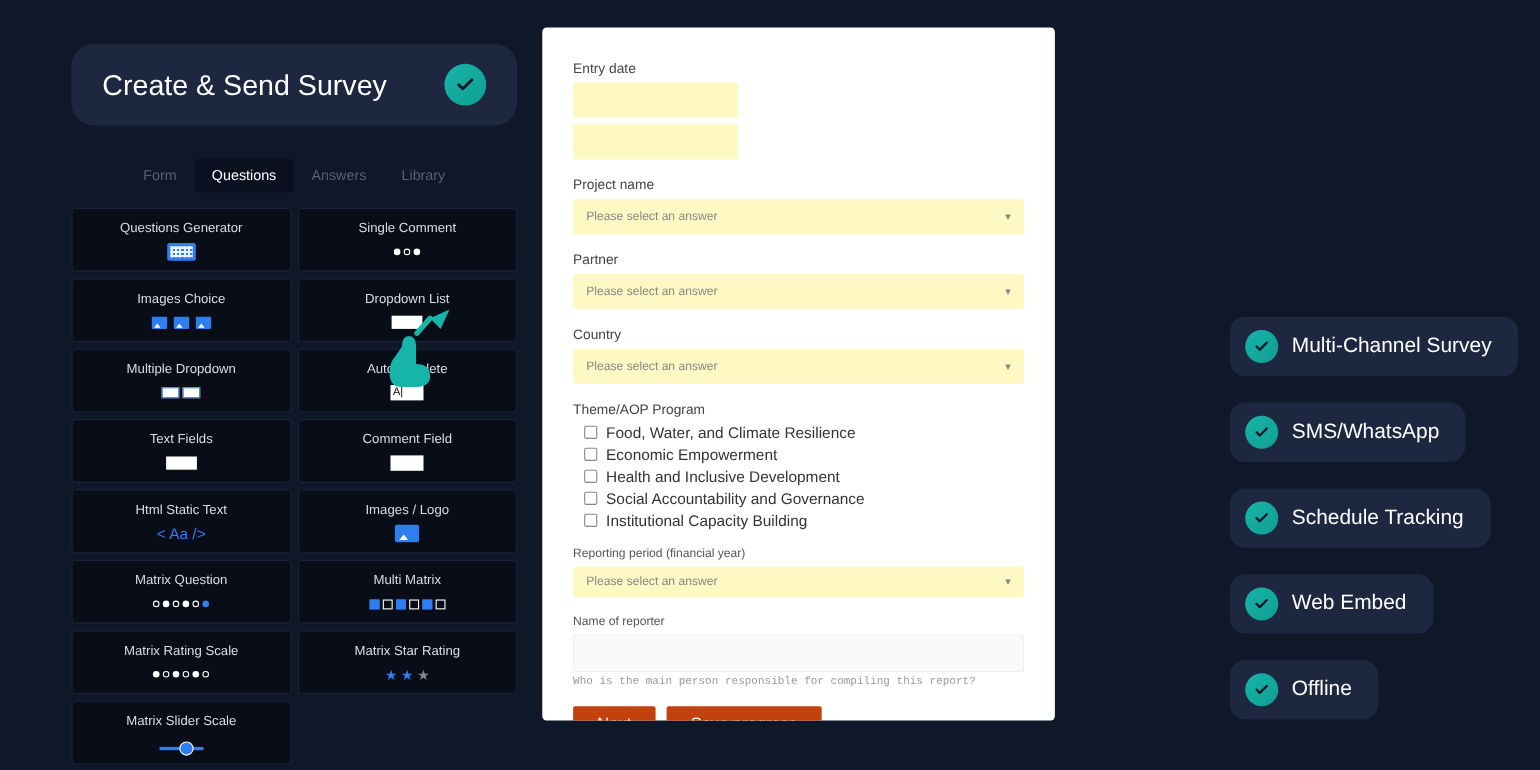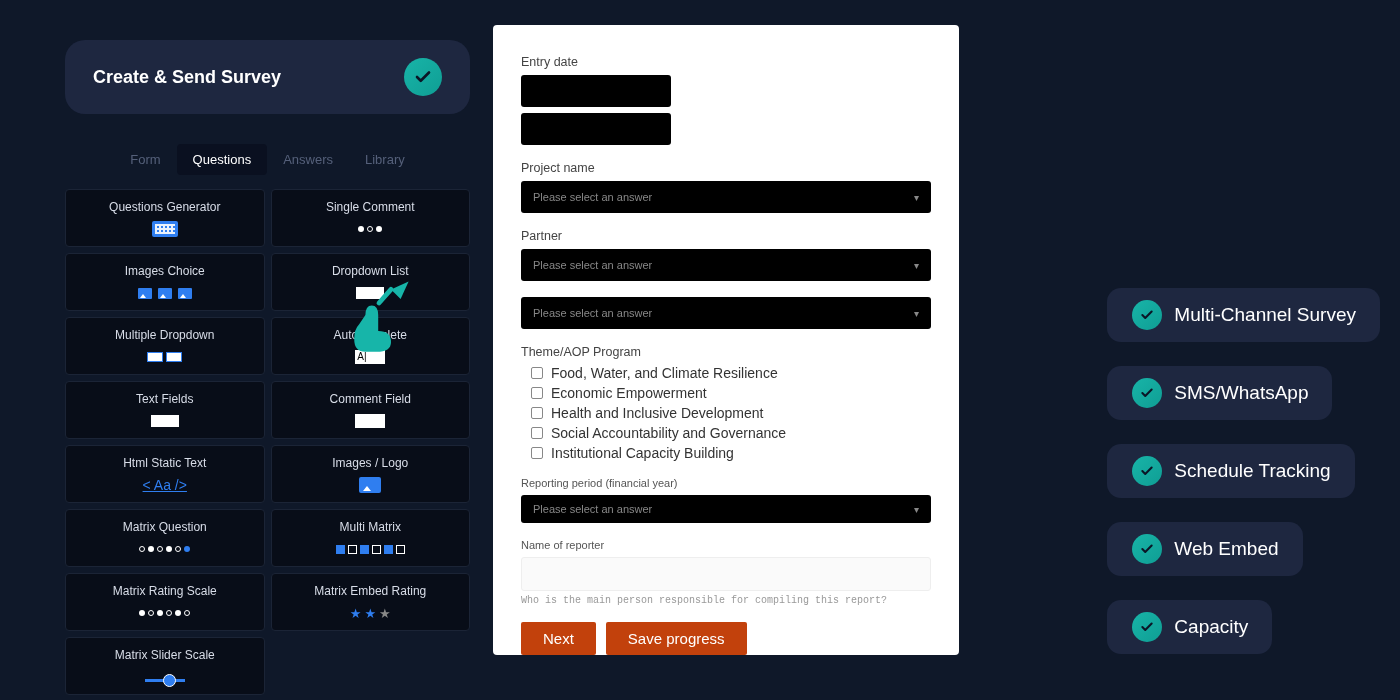--- a/index.html
+++ b/index.html
@@ -23,22 +23,22 @@
   .header-pill {
     background: #1e2740;
     border-radius: 20px;
     padding: 18px 28px;
     display: flex;
     align-items: center;
     justify-content: space-between;
     margin-bottom: 30px;
   }
   .header-pill .title {
-    font-size: 18px;
-    font-weight: 700;
+    font-size: 26px;
+    font-weight: 400;
     color: #fff;
   }
   .check-badge {
     width: 38px;
     height: 38px;
     border-radius: 50%;
     background: linear-gradient(135deg, #18b4a8, #0f9e94);
     display: flex;
     align-items: center;
     justify-content: center;
@@ -101,21 +101,21 @@
   .sq.blue { background:#2f7ef0; border-color:#2f7ef0; position:relative;}
   .sq.blue::after { content:"✓"; color:#fff; font-size:8px; position:absolute; top:-1px; left:1px;}
   .imgch { width:14px; height:11px; background:#2f7ef0; border-radius:1px; position:relative;}
   .imgch::after{content:"";position:absolute;bottom:1px;left:2px;width:0;height:0;border-left:3px solid transparent;border-right:3px solid transparent;border-bottom:4px solid #fff;}
   .ddl { width:28px; height:12px; background:#fff; }
   .mddl { display:flex; gap:4px;}
   .mddl .mini { width:16px; height:10px; background:#fff; border:1px solid #2f7ef0;}
   .ac { width:30px; height:14px; background:#fff; color:#000; font-size:10px; text-align:left; padding-left:2px; line-height:14px;}
   .tf { width:28px; height:12px; background:#fff; }
   .cf { width:30px; height:14px; background:#fff; }
-  .html-ic { color:#2f7ef0; font-size:14px; font-weight:500;text-decoration:underline;}
+  .html-ic { color:#2f7ef0; font-size:14px; font-weight:500;}
   .img-logo { width:22px; height:16px; background:#2f7ef0; border-radius:2px; position:relative;}
   .img-logo::after{content:"";position:absolute;bottom:2px;left:4px;width:0;height:0;border-left:4px solid transparent;border-right:4px solid transparent;border-bottom:5px solid #fff;}
   .matrix { display:grid; grid-template-columns:repeat(3,8px); gap:3px;}
   .matrix .d{width:6px;height:6px;border-radius:50%;background:#fff;}
   .matrix .d.b{background:#2f7ef0;}
   .matrix .d.r{background:transparent;border:1px solid #fff;}
   .mm { display:grid; grid-template-columns:repeat(3,10px); gap:3px;}
   .mm .s{width:9px;height:9px;border:1px solid #fff;}
   .mm .s.b{background:#2f7ef0;border-color:#2f7ef0;}
   .stars{display:flex;gap:2px;}
@@ -147,21 +147,21 @@
     color: #333;
     font-size: 12px;
     overflow: hidden;
   }
   .fgroup { margin-bottom: 16px; }
   .flabel { font-size: 12.5px; color: #444; display:block; margin-bottom: 6px; }
   .flabel.small { font-size: 11px; color: #555; margin-top: 12px; }
   .finput {
     width: 100%;
     height: 32px;
-    background: #000000;
+    background: #fef9c3;
     border: none;
     border-radius: 3px;
     padding: 0 12px;
     font-size: 11px;
     color: #888;
     display:flex;
     align-items:center;
     justify-content:space-between;
   }
   .finput .caret { font-size:10px; color:#888; }
@@ -179,21 +179,21 @@
     right: 20px;
     top: 288px;
     display:flex;
     flex-direction:column;
     gap: 24px;
     align-items:flex-start;
   }
   .chip {
     background:#1e2740;
     border-radius: 14px;
-    padding: 12px 24px 12px 25px;
+    padding: 12px 24px 12px 14px;
     display:flex;
     align-items:center;
     gap: 12px;
   }
   .chip .check-badge{ width:30px; height:30px;}
   .chip .check-badge svg{width:14px;height:14px;}
   .chip .txt { font-size:19px; font-weight:500; color:#fff;}
 </style>
 </head>
 <body>
@@ -306,21 +306,21 @@
         <span class="icon matrix">
           <span class="d"></span>
           <span class="d r"></span>
           <span class="d"></span>
           <span class="d r"></span>
           <span class="d"></span>
           <span class="d r"></span>
         </span>
       </div>
     <div class="card">
-        <span class="label">Matrix Embed Rating</span>
+        <span class="label">Matrix Star Rating</span>
         <span class="icon stars">
           <span class="star">★</span>
           <span class="star">★</span>
           <span class="star g">★</span>
         </span>
       </div>
     <div class="card">
         <span class="label">Matrix Slider Scale</span>
         <span class="icon">
           <span class="slider"></span>
@@ -349,20 +349,21 @@
       </div>
   </div>
   <div class="fgroup">
     <label class="flabel">Partner</label>
     <div class="finput">
         <span>Please select an answer</span>
         <span class="caret">▾</span>
       </div>
   </div>
   <div class="fgroup">
+    <label class="flabel">Country</label>
     <div class="finput">
         <span>Please select an answer</span>
         <span class="caret">▾</span>
       </div>
   </div>
   <div class="fgroup">
     <label class="flabel">Theme/AOP Program</label>
     <div class="checks">
       <div class="crow">
           <span class="cbox"></span>
@@ -436,15 +437,15 @@
         </svg>
       </span>
     <span class="txt">Web Embed</span>
   </div>
   <div class="chip">
     <span class="check-badge">
         <svg viewBox="0 0 24 24" fill="none" stroke="#0b1626" stroke-width="3.5" stroke-linecap="round" stroke-linejoin="round">
           <polyline points="4 12 9 17 20 6"></polyline>
         </svg>
       </span>
-    <span class="txt">Capacity</span>
+    <span class="txt">Offline</span>
   </div>
 </div>
 
 </body></html>

